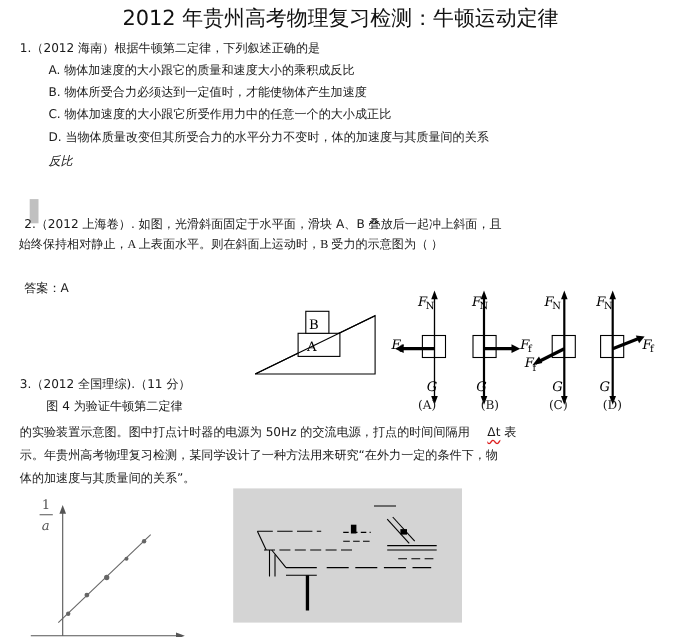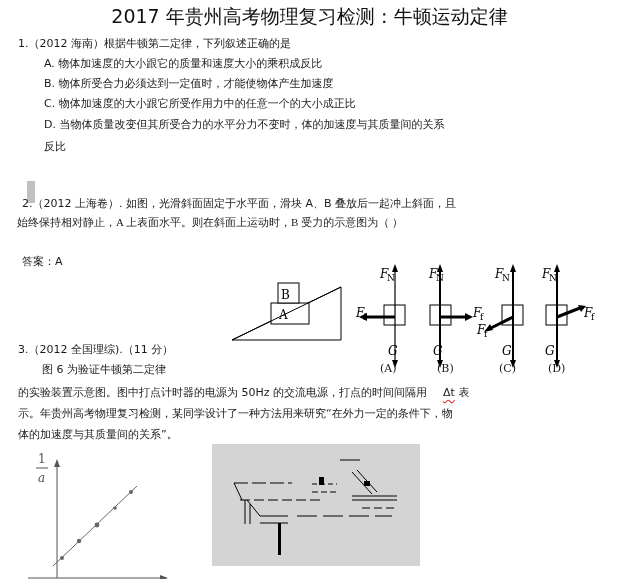--- a/index.html
+++ b/index.html
@@ -10,28 +10,28 @@
   .txt { font-size:11px; line-height:16px; color:#1a1a1a; }
   .gray-bar { left:27px; top:181px; width:8px; height:22px; background:#c0c0c0; }
   .wavy { text-decoration:underline wavy #d22; text-underline-offset:3px;padding-left:16px; }
   svg text { font-family:"DejaVu Serif","Liberation Serif",serif; }
   .apparatus { left:212px; top:444px; width:208px; height:122px; background:#d4d4d4; }
   .graph { left:0px; top:445px; width:172px; height:134px; }
 </style>
 </head>
 <body>
 
-<div class="abs title">2017 年贵州高考物理复习检测：牛顿运动定律</div>
+<div class="abs title">2012 年贵州高考物理复习检测：牛顿运动定律</div>
 
 <div class="abs txt" style="left:18px;top:36px;">1.（2012 海南）根据牛顿第二定律，下列叙述正确的是</div>
 <div class="abs txt" style="left:44px;top:56px;">A.  物体加速度的大小跟它的质量和速度大小的乘积成反比</div>
 <div class="abs txt" style="left:44px;top:76px;">B.  物体所受合力必须达到一定值时，才能使物体产生加速度</div>
 <div class="abs txt" style="left:44px;top:96px;">C.  物体加速度的大小跟它所受作用力中的任意一个的大小成正比</div>
 <div class="abs txt" style="left:44px;top:117px;">D.  当物体质量改变但其所受合力的水平分力不变时，体的加速度与其质量间的关系</div>
-<div class="abs txt" style="left:44px;top:139px;">反比</div>
+<div class="abs txt" style="left:44px;top:139px;font-style:italic;">反比</div>
 
 <div class="abs gray-bar"></div>
 
 <div class="abs txt" style="left:22px;top:196px;">2.（2012 上海卷）. 如图，光滑斜面固定于水平面，滑块 A、B 叠放后一起冲上斜面，且</div>
 <div class="abs txt" style="left:17px;top:214px;font-family:Liberation Serif, serif;">始终保持相对静止，A 上表面水平。则在斜面上运动时，B 受力的示意图为（   ）</div>
 <div class="abs txt" style="left:22px;top:254px;text-align:center;">答案：A</div>
 
 <svg class="abs" style="left:225px;top:278px;" width="125" height="66">
   <polygon points="7,62 116,9 116,62" fill="none" stroke="#000" stroke-width="1"></polygon>
   <rect x="46" y="25" width="38" height="21" fill="#fff" stroke="#000" stroke-width="1"></rect>
@@ -95,21 +95,21 @@
   <polygon points="46,44 38,43 41,50" fill="#000"></polygon>
   <text x="2" y="16" font-size="12" font-style="italic">F</text>
   <text x="9" y="19" font-size="9">N</text>
   <text x="44" y="55" font-size="12" font-style="italic">F</text>
   <text x="51" y="58" font-size="9">f</text>
   <text x="5" y="93" font-size="12" font-style="italic">G</text>
 </svg>
 <div class="abs txt" style="left:548px;top:361px;font-family:'DejaVu Serif','Liberation Serif',serif;">(D)</div>
 
 <div class="abs txt" style="left:18px;top:342px;text-align:center;">3.（2012 全国理综).（11 分）</div>
-<div class="abs txt" style="left:42px;top:362px;">图 6 为验证牛顿第二定律</div>
+<div class="abs txt" style="left:42px;top:362px;">图 4 为验证牛顿第二定律</div>
 <div class="abs txt" style="left:18px;top:385px;">
   <span>的实验装置示意图。图中打点计时器的电源为 50Hz 的交流电源，打点的时间间隔用</span><span class="wavy">Δt</span>
   <span>表</span>
 </div>
 <div class="abs txt" style="left:18px;top:406px;">示。年贵州高考物理复习检测，某同学设计了一种方法用来研究“在外力一定的条件下，物</div>
 <div class="abs txt" style="left:18px;top:427px;">体的加速度与其质量间的关系”。</div>
 
 <svg class="abs graph" viewBox="0 0 172 134">
   <line x1="57" y1="133" x2="57" y2="20" stroke="#555" stroke-width="1"></line>
   <polygon points="57,14 54,22 60,22" fill="#555"></polygon>

